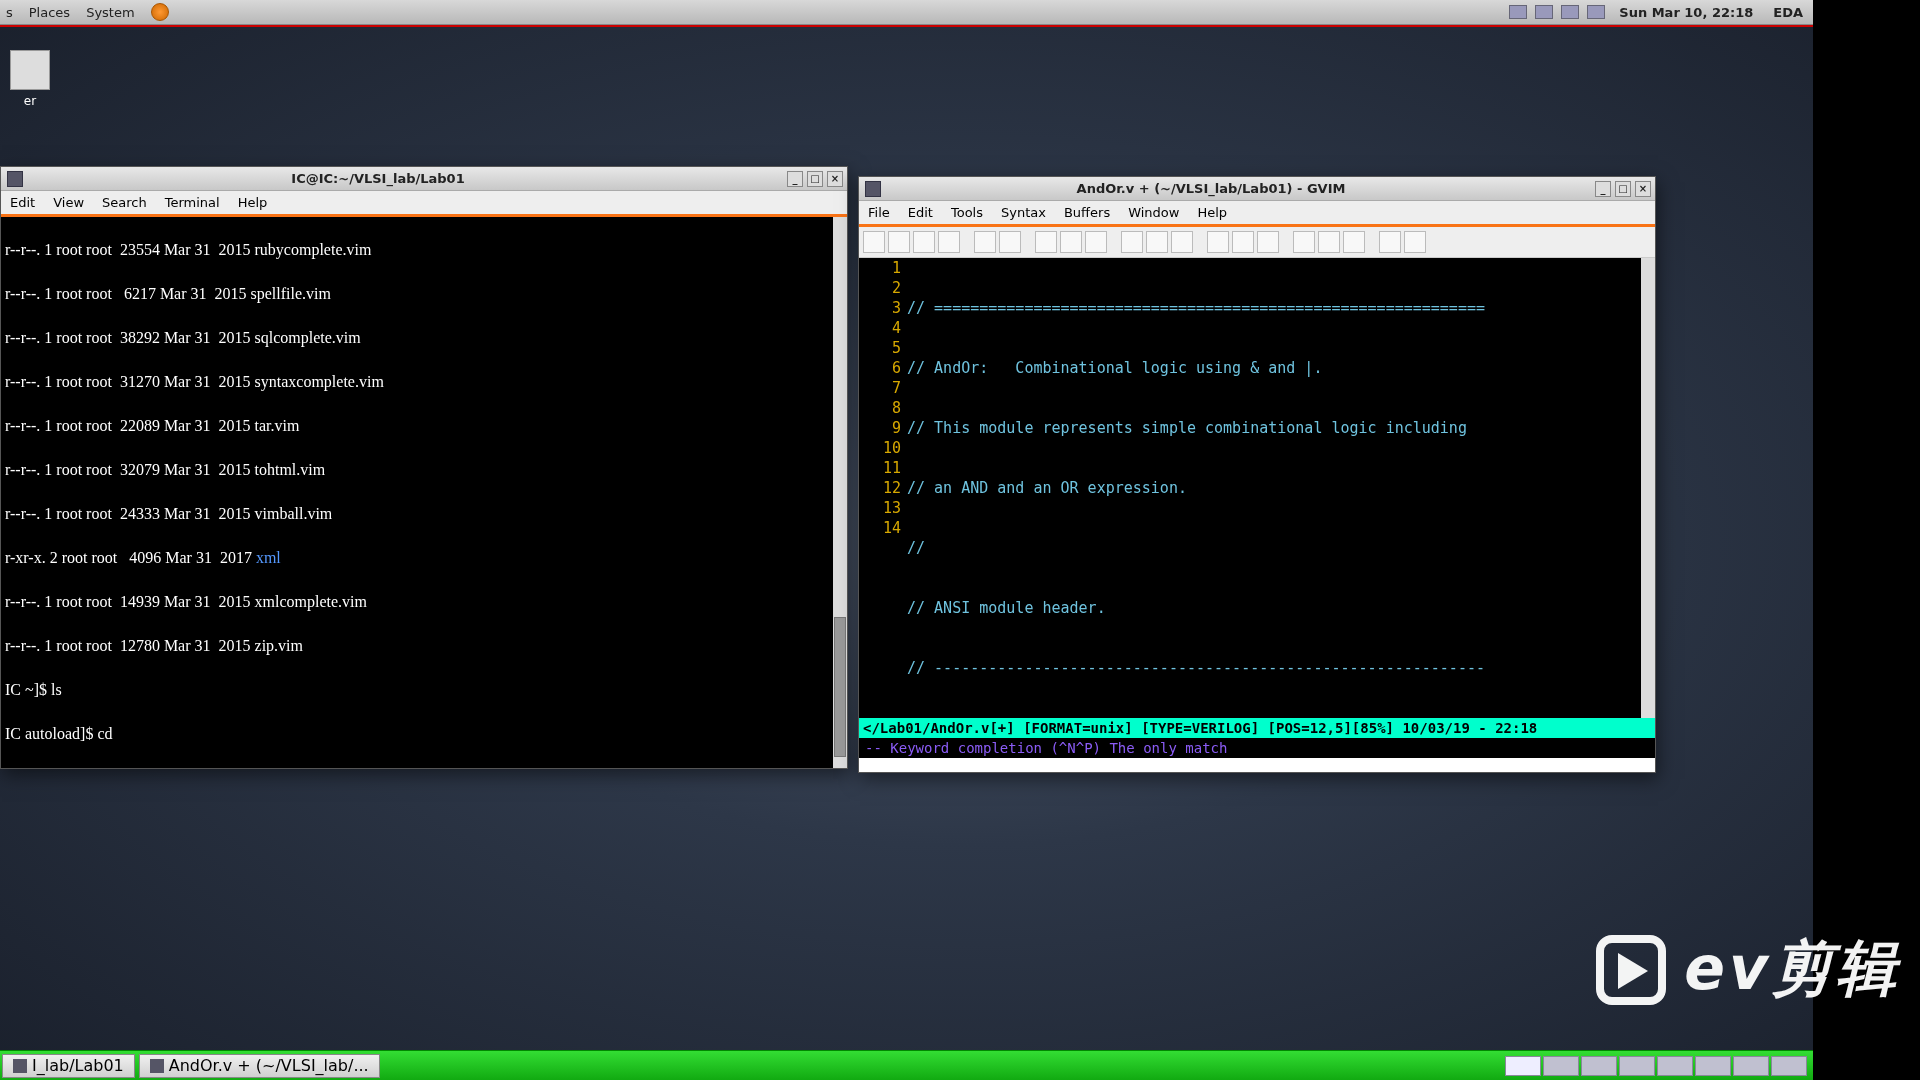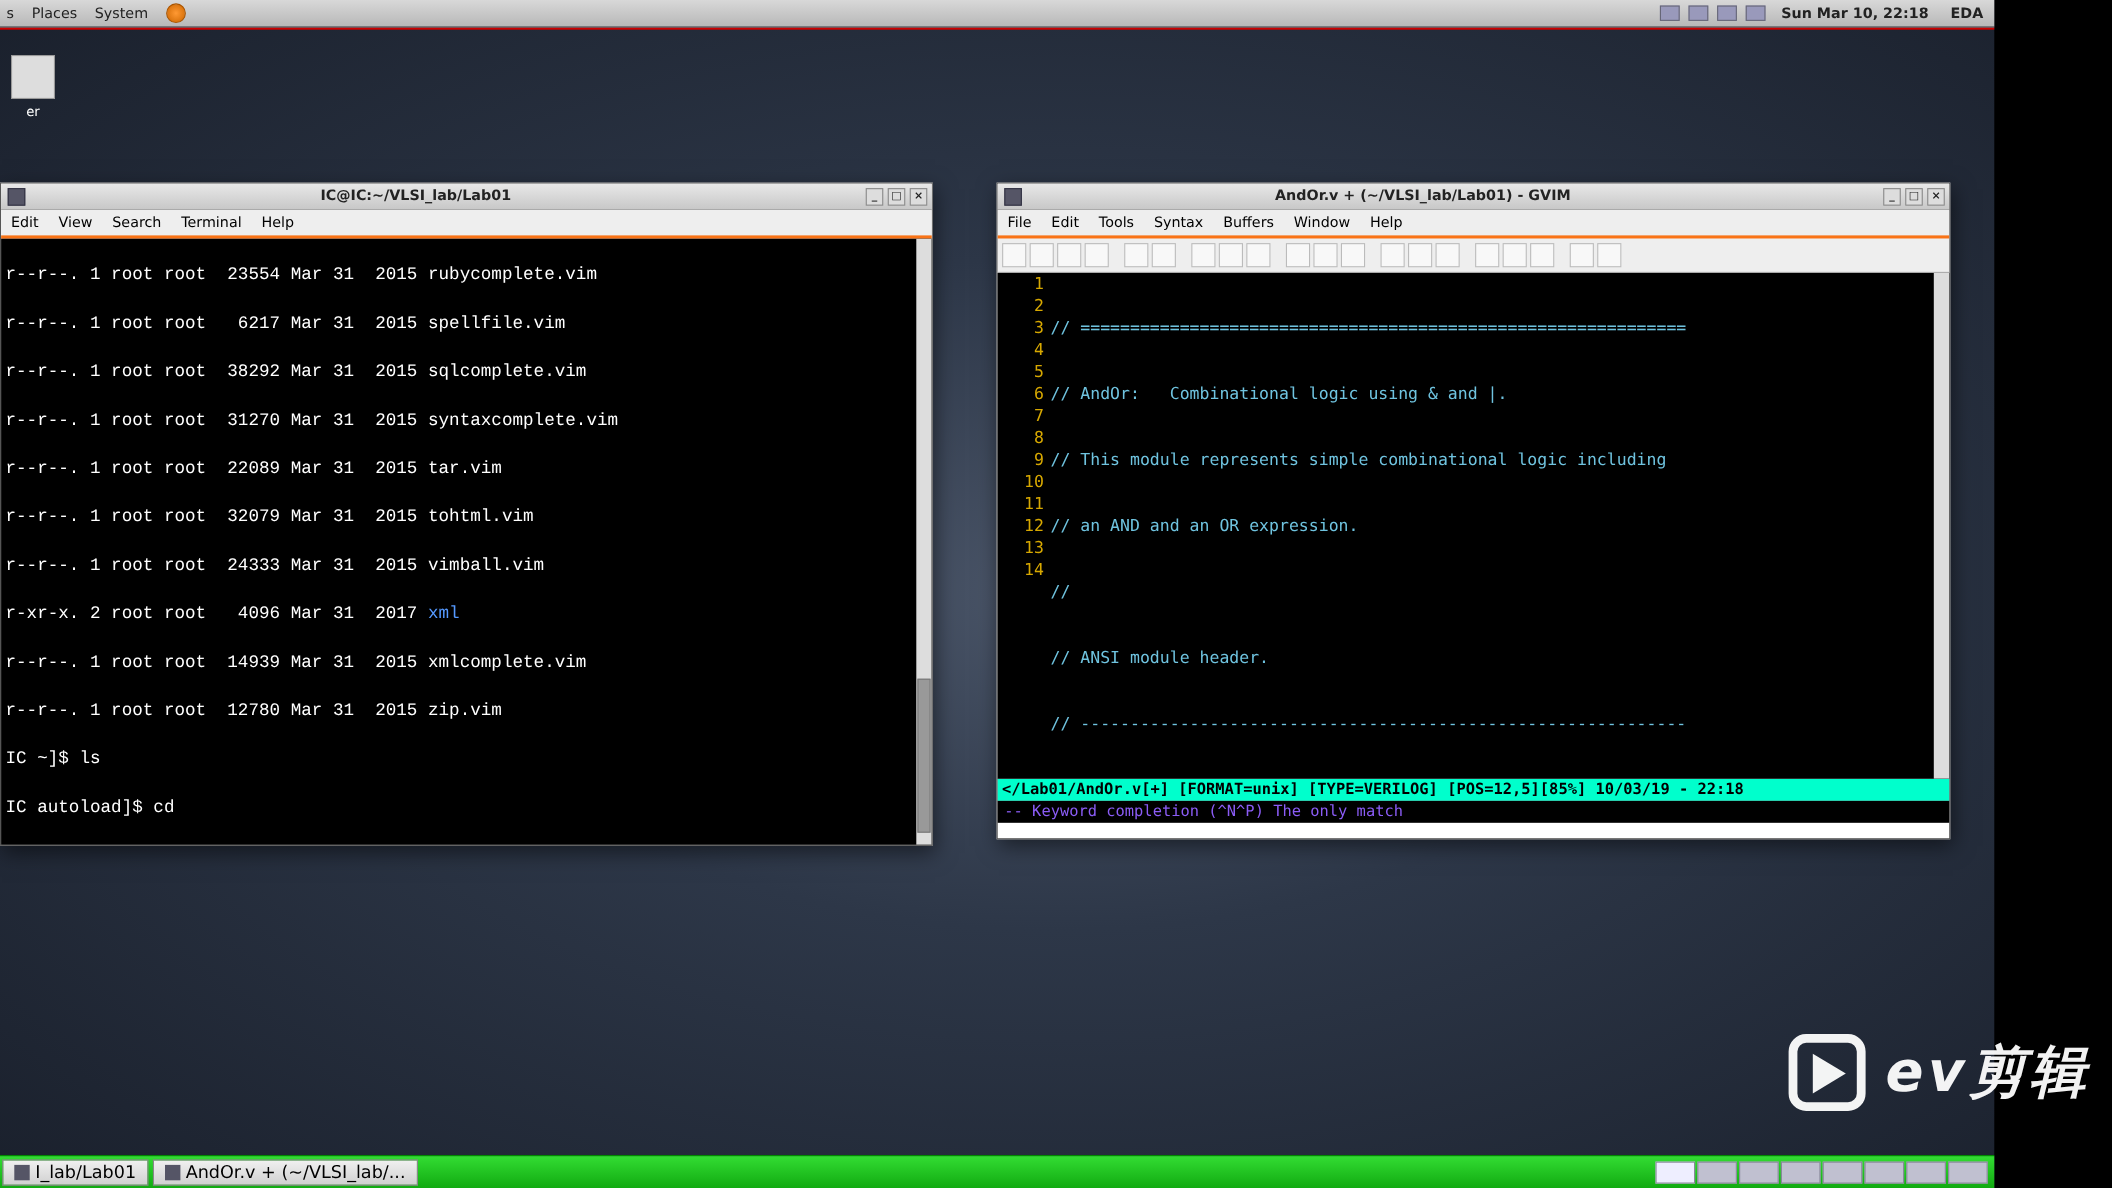--- a/index.html
+++ b/index.html
@@ -21,21 +21,21 @@
 .window { position:absolute; background:#fff; border:1px solid #555; box-shadow:2px 6px 18px rgba(0,0,0,.5); }
 .titlebar { height:24px; background:linear-gradient(#e8e8e8,#c8c8c8); display:flex; align-items:center; border-bottom:1px solid #aaa; font-size:13px; font-weight:bold; color:#222;gap:32px; }
 .title-icon { width:16px; height:16px; margin:0 6px; background:#556; border:1px solid #334; }
 .titlebar .title-text { flex:1; text-align:center; padding-right:60px; }
 .win-btns { display:flex; margin-left:auto; margin-right:4px; gap:4px; }
 .win-btn { width:16px; height:16px; border:1px solid #888; background:#ddd; font-size:10px; line-height:14px; text-align:center; cursor:pointer; }
 
 .menubar { display:flex; height:26px; background:#eee; border-bottom:3px solid #f97316; font-size:13px; align-items:center; }
 .menubar .menu { padding:0 9px; cursor:pointer; }
 
-.terminal-body { position:relative; background:#000; color:#fff; font-family:Liberation Mono, monospace; font-size:16px; line-height:22px; padding:0 4px; white-space:pre; overflow:hidden; }
+.terminal-body { position:relative; background:#000; color:#fff; font-family:Liberation Serif, serif; font-size:16px; line-height:22px; padding:0 4px; white-space:pre; overflow:hidden; }
 .term-scroll { position:absolute; right:0; top:0; width:14px; height:100%; background:#ddd; }
 .term-thumb { position:absolute; left:1px; width:12px; background:#999; border:1px solid #777; }
 .fg-blue { color:#5599ff; }
 
 .gvim-toolbar { display:flex; gap:3px; padding:4px; background:#eee; border-bottom:1px solid #ccc; align-items:center; }
 .tb-btn { width:22px; height:22px; border:1px solid #bbb; background:#f8f8f8; }
 .tb-sep { width:8px; }
 .gvim-body { position:relative; background:#000; font-family:"DejaVu Sans Mono",monospace; font-size:15px; line-height:20px; overflow:hidden; }
 .gvim-gutter { position:absolute; left:0; top:0; width:48px; height:100%; text-align:right; color:#d7a800; }
 .gvim-gutter div { padding-right:6px; }
@@ -49,21 +49,21 @@
 .taskbar { position:absolute; bottom:0; left:0; right:107px; height:30px; background:linear-gradient(#3d3,#1a1); border-top:1px solid #080; display:flex; align-items:center; z-index:200; }
 .task-btn { height:24px; margin:0 2px; padding:0 10px; background:linear-gradient(#f0f0f0,#d0d0d0); border:1px solid #888; font-size:16px; display:flex; align-items:center; gap:5px; cursor:pointer; }
 .task-btn .tico { width:14px; height:14px; background:#556; }
 .task-pager { margin-left:auto; display:flex; gap:2px; padding-right:6px; }
 .pager-cell { width:36px; height:20px; background:#c0c0d0; border:1px solid #889; }
 .pager-cell.active { background:#eef; }
 
 .watermark { position:absolute; right:20px; bottom:70px; display:flex; align-items:center; gap:18px; opacity:.95; z-index:50; }
 .wm-tri { width:70px; height:70px; border:8px solid #fff; border-radius:16px; position:relative; }
 .wm-tri::after { content:""; position:absolute; left:14px; top:10px; border-left:30px solid #fff; border-top:18px solid transparent; border-bottom:18px solid transparent; }
-.wm-text { color:#fff; font-size:51px; font-weight:bold; letter-spacing:4px; font-style:italic; }
+.wm-text { color:#fff; font-size:60px; font-weight:bold; letter-spacing:4px; font-style:italic; }
 </style>
 </head>
 <body>
 
 <div class="desktop">
   <div class="right-stripe"></div>
 
   <div class="topbar">
     <span class="menu-item">s</span>
     <span class="menu-item">Places</span>
@@ -125,21 +125,21 @@
 
 
 
 
       <div class="term-scroll">
         <div class="term-thumb" style="top:400px; height:140px;"></div>
       </div>
     </div>
   </div>
 
-  <div class="window" style="left:858px; top:166px; width:867px; height:597px;margin-left:48px;">
+  <div class="window" style="left:858px; top:176px; width:798px; height:597px;">
     <div class="titlebar">
       <span class="title-icon"></span>
       <span class="title-text">AndOr.v + (~/VLSI_lab/Lab01) - GVIM</span>
       <div class="win-btns">
         <span class="win-btn">_</span>
         <span class="win-btn">□</span>
         <span class="win-btn">×</span>
       </div>
     </div>
     <div class="menubar">

